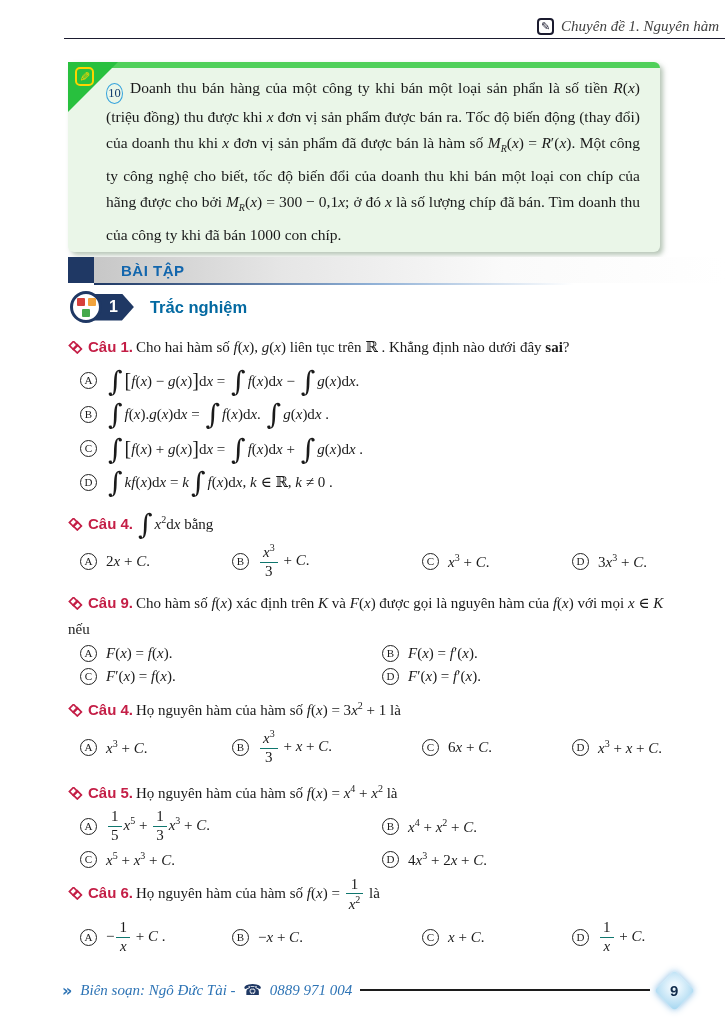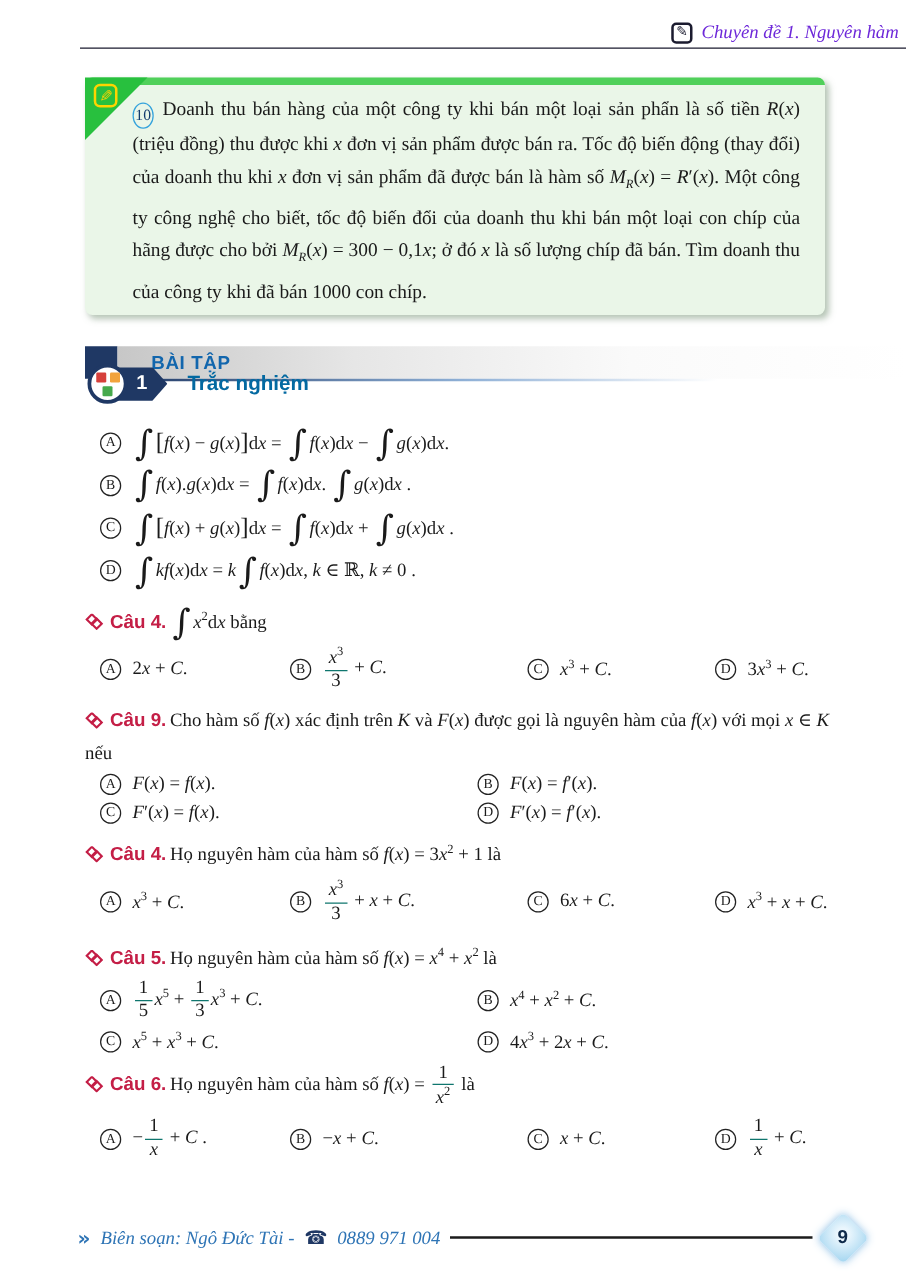--- a/index.html
+++ b/index.html
@@ -15,21 +15,21 @@
     position:absolute; left:64px; top:12px; right:0; height:27px;
     border-bottom:1.6px solid #1b1b2f;
     display:flex; justify-content:flex-end; align-items:flex-end;
     gap:7px; padding:0 6px 3px 0;
   }
   .header-icon {
     width:17px; height:17px; border:2px solid #1b1b2f; border-radius:4px;
     display:flex; align-items:center; justify-content:center;
     font-size:11px; color:#1b1b2f; line-height:1;
   }
-  .header-title { font-style:italic; color:#6d28d9; font-size:15px; }
+  .header-title { font-style:italic; color:#404040; font-size:15px; }
 
   
   .ex-box {
     position:absolute; left:68px; top:62px; width:592px; height:190px;
     background:#eaf6e8; border-radius:6px;
     box-shadow:3px 3px 5px rgba(110,140,110,.5);
   }
   .ex-top { position:absolute; top:0; left:0; right:0; height:6px; background:#50d05a; border-radius:6px 6px 0 0; }
   .ex-corner { position:absolute; top:0; left:0; width:0; height:0;
     border-top:50px solid #28c03e; border-right:50px solid transparent; }
@@ -42,21 +42,21 @@
   .ex-body { padding:13px 20px 10px 38px; line-height:26.5px; text-align:justify; font-size:15.5px; }
   .num-badge {
     display:inline-flex; width:17px; height:21px;
     border:1.4px solid #35a3dc; border-radius:50%;
     align-items:center; justify-content:center;
     font-size:12.5px; font-weight:normal; color:#123b6d;
     margin-right:7px; vertical-align:-4px;
   }
 
   
-  .section-bar { position:absolute; left:68px; top:257px; right:0; height:26px; display:flex;margin-top:20px; }
+  .section-bar { position:absolute; left:68px; top:257px; right:0; height:26px; display:flex; }
   .section-square { width:26px; height:26px; background:#1f3864; flex:none; }
   .section-rest {
     flex:1; position:relative; display:flex; align-items:center; padding-left:27px;
     background:linear-gradient(to right,#c7c7c7 0%,#e6e6e6 30%,#fafafa 65%,#ffffff 100%);
   }
   .section-rest::after {
     content:""; position:absolute; left:0; right:20%; bottom:-2px; height:2.5px;
     background:linear-gradient(to right,#1f3864,#8fb0d6 55%,rgba(255,255,255,0) 95%);
   }
   .section-title { color:#1266ad; font-weight:bold; font-family:"Liberation Sans",sans-serif; font-size:15px; letter-spacing:.5px; }
@@ -155,20 +155,26 @@
       <span class="cube red"></span>
       <span class="cube orange"></span>
       <span class="cube green"></span>
     </div>
     <div class="subsec-arrow">1</div>
     <div class="subsec-title">Trắc nghiệm</div>
   </div>
 
   <div class="questions">
     <div class="question">
+      <div class="q-stem">
+        <span class="q-icon"><svg width="15" height="13" viewBox="0 0 15 13">
+              <rect x="2.6" y="1.6" width="5.8" height="5.8" transform="rotate(45 5.5 4.5)" fill="none" stroke="#c41e46" stroke-width="1.7"></rect>
+              <rect x="6.4" y="5" width="5.8" height="5.8" transform="rotate(45 9.3 7.9)" fill="none" stroke="#c41e46" stroke-width="1.7"></rect>
+            </svg></span><b class="q-label">Câu 1.</b><span class="q-text">Cho hai hàm số <i>f</i>(<i>x</i>), <i>g</i>(<i>x</i>) liên tục trên ℝ . Khẳng định nào dưới đây <b>sai</b>?</span>
+      </div>
       <div class="opts layout-stack">
           <div class="opt">
             <span class="letter">A</span>
             <span class="opt-body"><span class="in">∫</span><span class="lb">[</span><i>f</i>(<i>x</i>) − <i>g</i>(<i>x</i>)<span class="lb">]</span>d<i>x</i> = <span class="in">∫</span><i>f</i>(<i>x</i>)d<i>x</i> − <span class="in">∫</span><i>g</i>(<i>x</i>)d<i>x</i>.</span>
           </div>
           <div class="opt">
             <span class="letter">B</span>
             <span class="opt-body"><span class="in">∫</span><i>f</i>(<i>x</i>).<i>g</i>(<i>x</i>)d<i>x</i> = <span class="in">∫</span><i>f</i>(<i>x</i>)d<i>x</i>. <span class="in">∫</span><i>g</i>(<i>x</i>)d<i>x</i> .</span>
           </div>
           <div class="opt">

